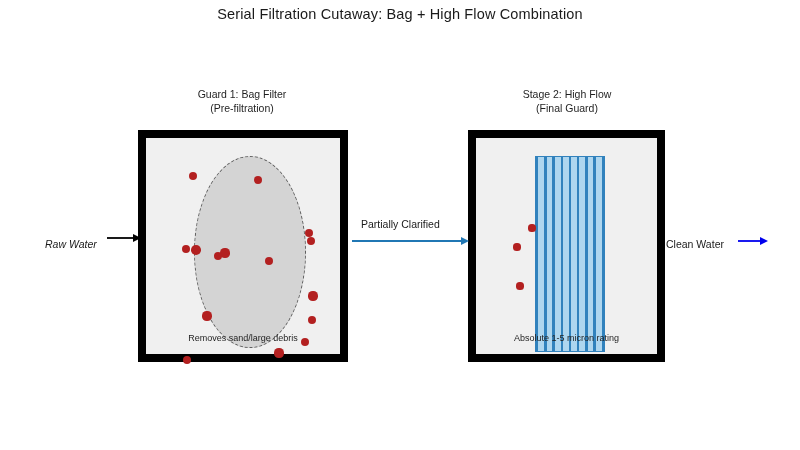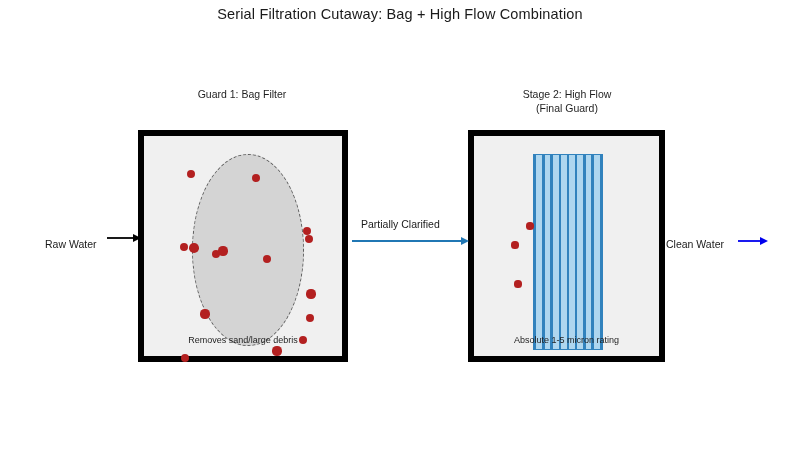--- a/index.html
+++ b/index.html
@@ -39,21 +39,21 @@
     color: #1f1f1f;
     line-height: 13.5px;
     width: 220px;
   }
   .stage-caption .l2 { display: block; }
 
   
   .vessel {
     position: absolute;
     background: #f0f0f0;
-    border: 6px solid #6d28d9;
+    border: 8px solid #6d28d9;
     box-sizing: border-box;
   }
   #vessel-1 { left: 138px; top: 130px; width: 210px; height: 232px; }
   #vessel-2 { left: 468px; top: 130px; width: 197px; height: 232px; }
 
   
   .bag-shape {
     position: absolute;
     left: 48px;
     top: 18px;
@@ -113,20 +113,21 @@
 </style>
 </head>
 <body>
 
 <div id="canvas">
 
   <div class="title">Serial Filtration Cutaway: Bag + High Flow Combination</div>
 
   <div class="stage-caption" id="cap-1" style="left:132px; top:88px;">
     <span>Guard 1: Bag Filter</span>
+    <span class="l2">(Pre-filtration)</span>
   </div>
 
   <div class="vessel" id="vessel-1" style="background: rgb(240, 240, 240); border-color: rgb(0, 0, 0);">
     <div class="bag-shape" id="bag-shape" style="background: rgb(212, 212, 212); border-color: rgb(95, 95, 95);"></div>
     <div id="particles-1">
         <div class="particle" style="left: 43px; top: 34px; width: 8px; height: 8px; background: rgb(179, 32, 32);"></div>
         <div class="particle" style="left: 107.6px; top: 37.6px; width: 8.8px; height: 8.8px; background: rgb(179, 32, 32);"></div>
         <div class="particle" style="left: 158.6px; top: 90.6px; width: 8.8px; height: 8.8px; background: rgb(179, 32, 32);"></div>
         <div class="particle" style="left: 160.6px; top: 98.6px; width: 8.8px; height: 8.8px; background: rgb(179, 32, 32);"></div>
         <div class="particle" style="left: 74.4px; top: 110.4px; width: 9.2px; height: 9.2px; background: rgb(179, 32, 32);"></div>
@@ -163,21 +164,21 @@
       </div>
     <div id="particles-2">
         <div class="particle" style="left: 52.4px; top: 86.4px; width: 7.2px; height: 7.2px; background: rgb(179, 32, 32);"></div>
         <div class="particle" style="left: 37.4px; top: 105.4px; width: 7.2px; height: 7.2px; background: rgb(179, 32, 32);"></div>
         <div class="particle" style="left: 40.4px; top: 144.4px; width: 7.2px; height: 7.2px; background: rgb(179, 32, 32);"></div>
       </div>
     <div class="box-note">Absolute 1-5 micron rating</div>
   </div>
 
   <div id="flow-layer">
-      <div class="flow-label" style="left: 45px; top: 238px;">Raw Water</div>
+      <div class="flow-label" style="left: 45px; top: 238px; font-style: italic;">Raw Water</div>
       <svg class="arrow-svg" width="36" height="12" style="left: 107px; top: 232px;">
         <line x1="0" y1="6" x2="27" y2="6" stroke="#000000" stroke-width="1.8"></line>
         <polygon points="26,2 34,6 26,10" fill="#000000"></polygon>
       </svg>
       <div class="flow-label" style="left: 361px; top: 218px;">Partially Clarified</div>
       <svg class="arrow-svg" width="119" height="12" style="left: 352px; top: 235px;">
         <line x1="0" y1="6" x2="110" y2="6" stroke="#2077b4" stroke-width="1.8"></line>
         <polygon points="109,2 117,6 109,10" fill="#2077b4"></polygon>
       </svg>
       <div class="flow-label" style="left: 666px; top: 238px;">Clean Water</div>

